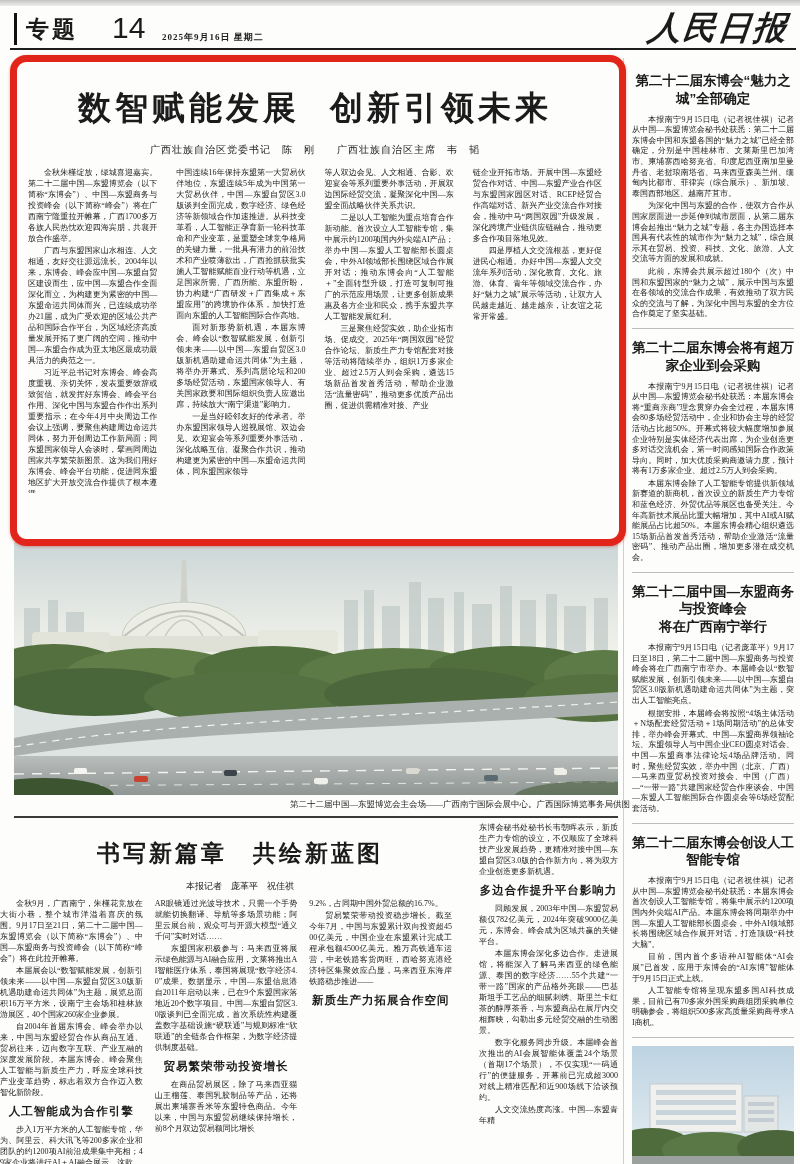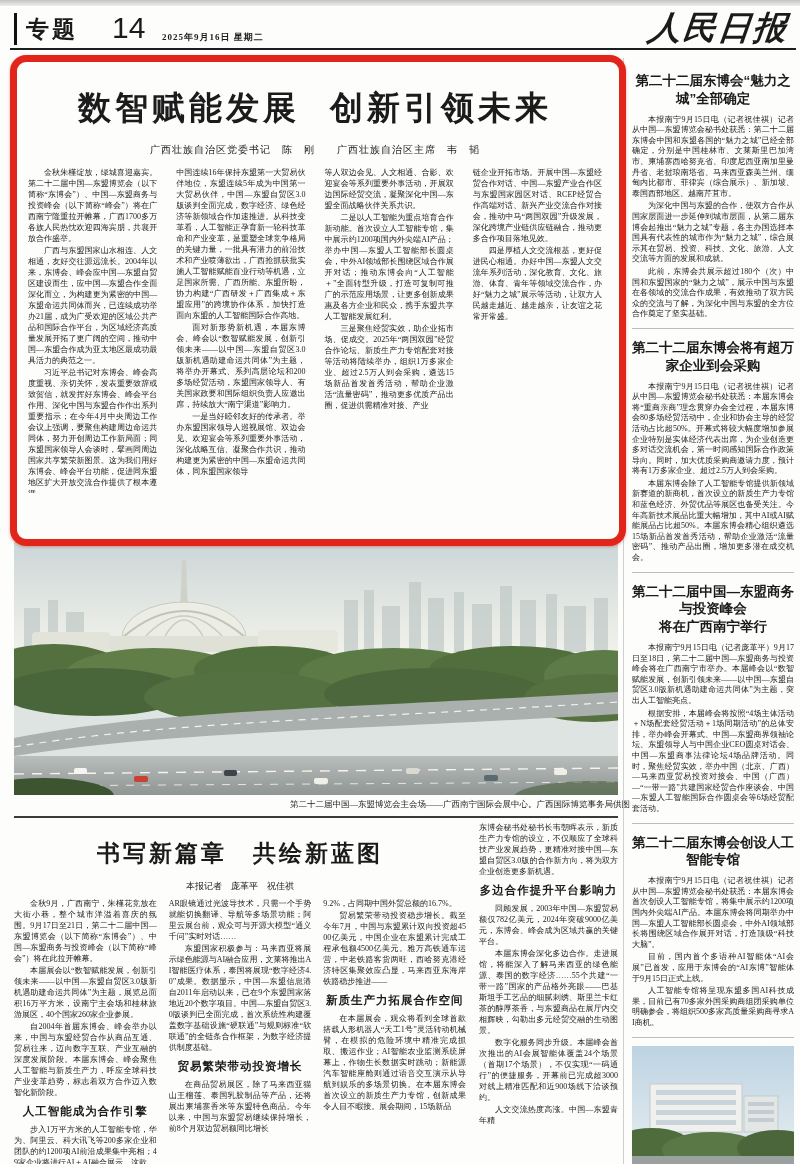--- a/index.html
+++ b/index.html
@@ -39,21 +39,21 @@
   .main-photo{position:absolute;left:14px;top:542px;width:604px;height:253px;
     overflow:hidden;background:#dde4e1;}
   .photo-caption-row{position:absolute;left:28px;top:799px;width:602px;
     display:flex;justify-content:flex-end;font-size:8.5px;}
   .mid-rule{position:absolute;left:14px;top:816px;width:604px;border-top:2.5px solid #3a3a3a;}
   
   .ba-headline{position:absolute;left:14px;top:838px;width:452px;text-align:center;
     font-size:23px;font-weight:900;letter-spacing:3px;
     font-family:"Liberation Sans","DejaVu Sans",sans-serif;}
   .ba-byline{position:absolute;left:14px;top:880px;width:452px;text-align:center;font-size:9px;}
-  .ba-cols{position:absolute;left:14px;top:898px;width:452px;height:266px;
+  .ba-cols{position:absolute;left:0;top:898px;width:452px;height:266px;
     display:flex;gap:12px;overflow:hidden;}
   .ba-cols .col{flex:1;min-width:0;}
   .ba-col4{position:absolute;left:479px;top:822px;width:139px;height:342px;overflow:hidden;}
   .subhead{font-size:11.5px;font-weight:900;text-align:center;margin:6px 0 5px;
     font-family:"Liberation Sans","DejaVu Sans",sans-serif;letter-spacing:1px;}
   
   .v-rule{position:absolute;left:623px;top:58px;height:1106px;border-left:1px solid #cfcfcc;}
   .sidebar-text{position:absolute;left:632px;top:62px;width:162px;height:980px;overflow:hidden;}
   .sb-article{padding-top:2px;}
   .sb-article + .sb-article{border-top:1px solid #bdbdb9;margin-top:8px;}
@@ -205,21 +205,20 @@
   <div class="col">
     <p class="body-p no-indent">AR眼镜通过光波导技术，只需一个手势就能切换翻译、导航等多场景功能；阿里云展台前，观众可与开源大模型“通义千问”实时对话……</p>
     <p class="body-p">东盟国家积极参与：马来西亚将展示绿色能源与AI融合应用，文莱将推出AI智能医疗体系，泰国将展现“数字经济4.0”成果。数据显示，中国—东盟信息港自2011年启动以来，已在9个东盟国家落地近20个数字项目。中国—东盟自贸区3.0版谈判已全面完成，首次系统性构建覆盖数字基础设施“硬联通”与规则标准“软联通”的全链条合作框架，为数字经济提供制度基础。</p>
     <div class="subhead">贸易繁荣带动投资增长</div>
     <p class="body-p">在商品贸易展区，除了马来西亚猫山王榴莲、泰国乳胶制品等产品，还将展出柬埔寨香米等东盟特色商品。今年以来，中国与东盟贸易继续保持增长，前8个月双边贸易额同比增长</p>
   </div>
   <div class="col">
     <p class="body-p no-indent">9.2%，占同期中国外贸总额的16.7%。</p>
     <p class="body-p">贸易繁荣带动投资稳步增长。截至今年7月，中国与东盟累计双向投资超4500亿美元，中国企业在东盟累计完成工程承包额4500亿美元。雅万高铁通车运营，中老铁路客货两旺，西哈努克港经济特区集聚效应凸显，马来西亚东海岸铁路稳步推进——</p>
     <div class="subhead">新质生产力拓展合作空间</div>
-    <p class="body-p">在本届展会，观众将看到全球首款搭载人形机器人“天工1号”灵活转动机械臂，在模拟的危险环境中精准完成抓取、搬运作业；AI智能农业监测系统屏幕上，作物生长数据实时跳动；新能源汽车智能座舱则通过语音交互演示从导航到娱乐的多场景切换。在本届东博会首次设立的新质生产力专馆，创新成果令人目不暇接。展会期间，15场新品</p>
   </div>
 </div>
 
 <div class="ba-col4">
   <p class="body-p no-indent">东博会秘书处秘书长韦朝晖表示，新质生产力专馆的设立，不仅顺应了全球科技产业发展趋势，更精准对接中国—东盟自贸区3.0版的合作新方向，将为双方企业创造更多新机遇。</p>
   <div class="subhead">多边合作提升平台影响力</div>
   <p class="body-p">回顾发展，2003年中国—东盟贸易额仅782亿美元，2024年突破9000亿美元，东博会、峰会成为区域共赢的关键平台。</p>
   <p class="body-p">本届东博会深化多边合作。走进展馆，将能深入了解马来西亚的绿色能源、泰国的数字经济……55个共建“一带一路”国家的产品格外亮眼——巴基斯坦手工艺品的细腻刺绣、斯里兰卡红茶的醇厚茶香，与东盟商品在展厅内交相辉映，勾勒出多元经贸交融的生动图景。</p>
   <p class="body-p">数字化服务同步升级。本届峰会首次推出的AI会展智能体覆盖24个场景（首期17个场景），不仅实现“一码通行”的便捷服务，开幕前已完成超3000对线上精准匹配和近900场线下洽谈预约。</p>
   <p class="body-p">人文交流热度高涨。中国—东盟青年精</p>

